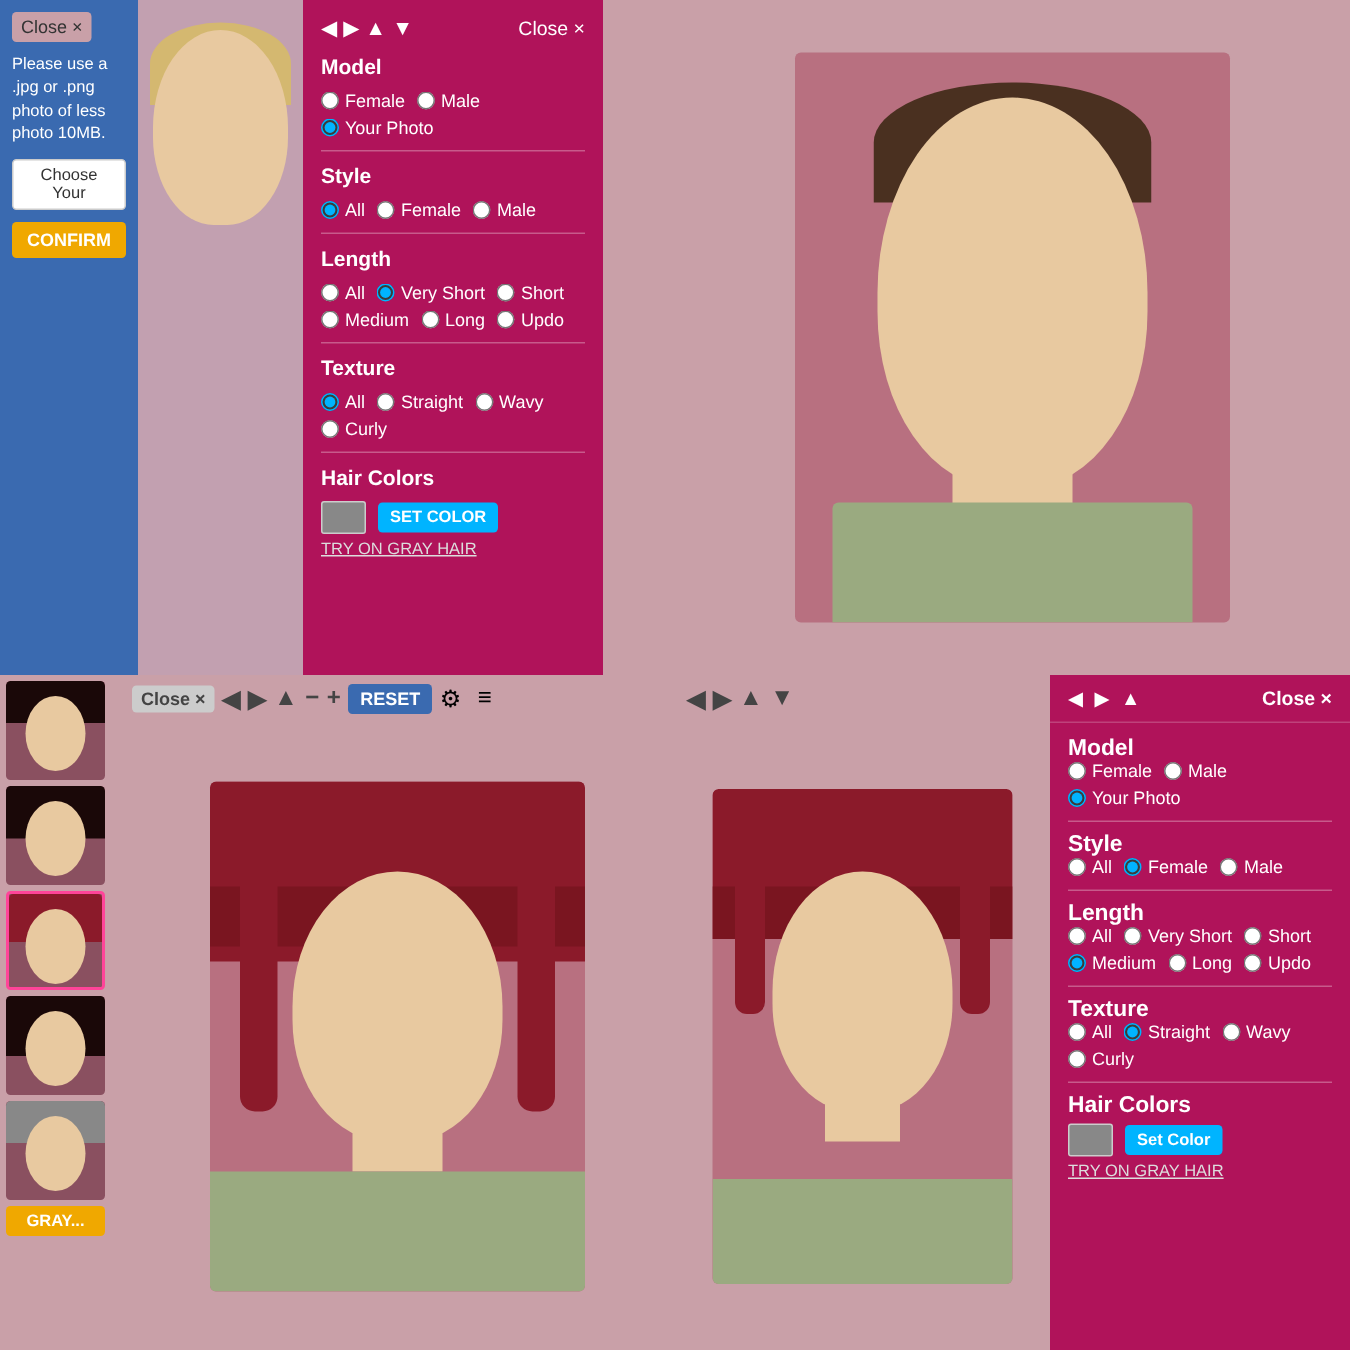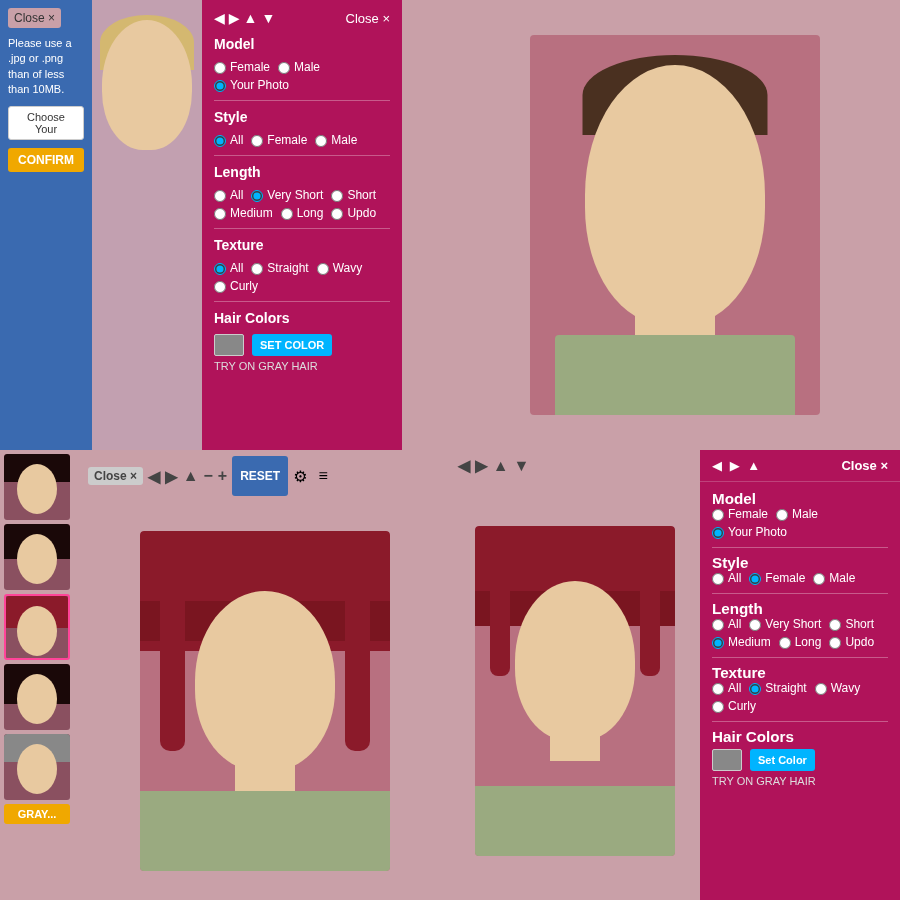--- a/index.html
+++ b/index.html
@@ -146,37 +146,38 @@
       margin-top: 8px;
     }
     .radio-group {
       display: flex;
       flex-wrap: wrap;
       gap: 4px 8px;
       margin-bottom: 8px;
     }
     .radio-item {
       display: flex;
-      align-items: flex-end;
+      align-items: center;
       gap: 4px;
       font-size: 12px;
       cursor: pointer;
     }
     .radio-item input[type="radio"] {
       accent-color: #00b4ff;
       width: 12px;
       height: 12px;
     }
     .divider {
       border: none;
       border-top: 1px solid rgba(255,255,255,0.3);
       margin: 6px 0;
     }
     .hair-colors-row {
       display: flex;
+      align-items: center;
       gap: 8px;
       margin-top: 4px;
     }
     .color-swatch {
       width: 30px;
       height: 22px;
       background: #888;
       border: 1px solid #ccc;
       border-radius: 2px;
     }
@@ -188,20 +189,21 @@
       padding: 4px 8px;
       font-size: 11px;
       font-weight: bold;
       cursor: pointer;
     }
     .try-gray-btn {
       background: none;
       border: none;
       color: #ddd;
       font-size: 11px;
+      text-decoration: underline;
       cursor: pointer;
       margin-top: 4px;
     }
 
     
     .q-tr {
       background: #c9a0a8;
       display: flex;
       align-items: center;
       justify-content: center;
@@ -466,37 +468,37 @@
       cursor: pointer;
       font-size: 16px;
       color: #444;
       font-weight: bold;
     }
     .nav-row .reset-btn {
       background: #3a6ab0;
       color: white;
       border: none;
       border-radius: 3px;
-      padding: 13px 8px;
+      padding: 3px 8px;
       font-size: 12px;
       cursor: pointer;
     }
 
     .section-inner {
       padding: 0 12px 6px;
     }
   </style>
 </head>
 <body>
 
 <div class="quadrant q-tl">
 
   <div class="sidebar">
     <button class="close-btn">Close ×</button>
-    <span class="hint-text">Please use a .jpg or .png than of less than 10MB.</span>
+    <span class="hint-text">Please use a .jpg or .png photo of less photo 10MB.</span>
     <button class="choose-file-btn">Choose Your</button>
     <button class="confirm-btn">CONFIRM</button>
   </div>
 
   <div class="model-photo-area">
     <div class="model-placeholder">
       <div class="model-hair-short"></div>
       <div class="model-face"></div>
     </div>
   </div>

